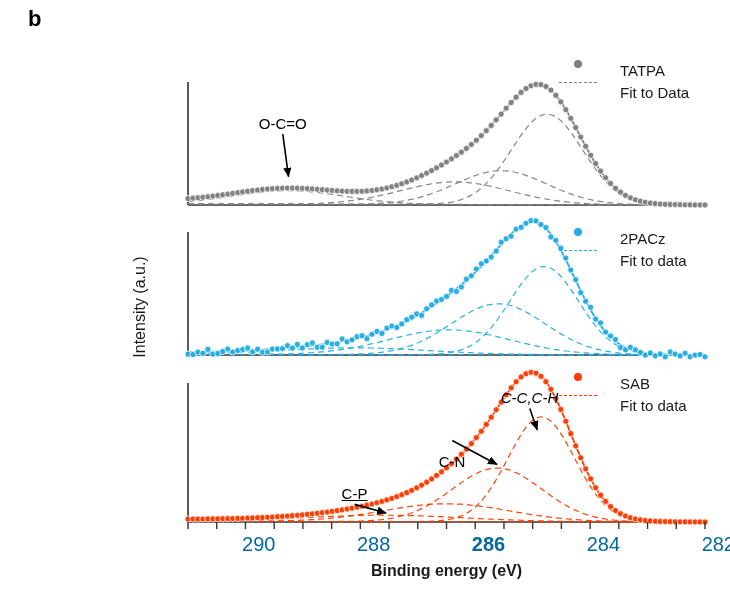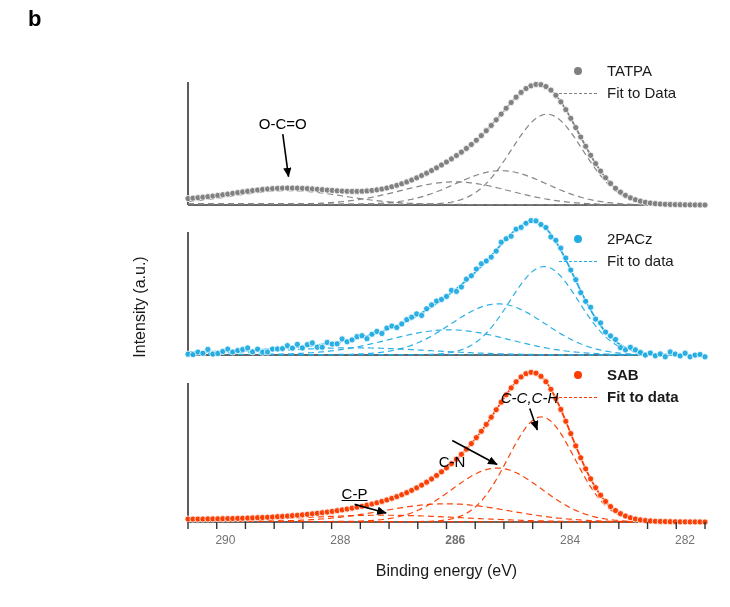--- a/index.html
+++ b/index.html
@@ -41,37 +41,39 @@
     white-space: nowrap;
   }
   #x-axis-label {
     position: absolute;
     left: 188px;
     top: 562px;
     width: 517px;
     text-align: center;
     font-size: 16px;
     color: #1a1a1a;
+    font-weight: bold;
   }
   .plot-svg {
     position: absolute;
     left: 0;
     top: 0;
   }
   .legend {
     position: absolute;
     font-size: 15px;
     color: #1a1a1a;
     line-height: 22px;
   }
   .legend-row {
     display: flex;
-    align-items: center;
+    align-items: flex-start;
     height: 22px;
     white-space: nowrap;
+    gap: 13px;
   }
   .legend-key {
     width: 46px;
     display: flex;
     align-items: center;
     justify-content: center;
     flex: none;
   }
   .legend-dot {
     width: 8px;
@@ -90,23 +92,23 @@
     padding-left: 6px;
   }
   .annotation {
     position: absolute;
     font-size: 15px;
     color: #000000;
     white-space: nowrap;
   }
   .tick-label {
     position: absolute;
-    font-size: 12px;
-    color: #737373;
-    text-align: left;
+    font-size: 20px;
+    color: #0369a1;
+    text-align: right;
     width: 60px;
   }
 </style>
 </head>
 <body>
 
 <div id="figure-root">
 
   <div id="panel-letter">b</div>
 
@@ -520,21 +522,21 @@
       <span class="legend-label">2PACz</span>
     </div>
     <div class="legend-row">
       <span class="legend-key">
           <span class="legend-dash" id="dash-1" style="border-top-color: rgb(34, 172, 227);"></span>
         </span>
       <span class="legend-label">Fit to data</span>
     </div>
   </div>
 
-  <div class="legend" style="left:555px; top:364px;font-weight:bold;">
+  <div class="legend" style="left:555px; top:373px;">
     <div class="legend-row">
       <span class="legend-key">
           <span class="legend-dot" id="dot-2" style="background: rgb(250, 60, 0);"></span>
         </span>
       <span class="legend-label">SAB</span>
     </div>
     <div class="legend-row">
       <span class="legend-key">
           <span class="legend-dash" id="dash-2" style="border-top-color: rgb(250, 60, 0);"></span>
         </span>

